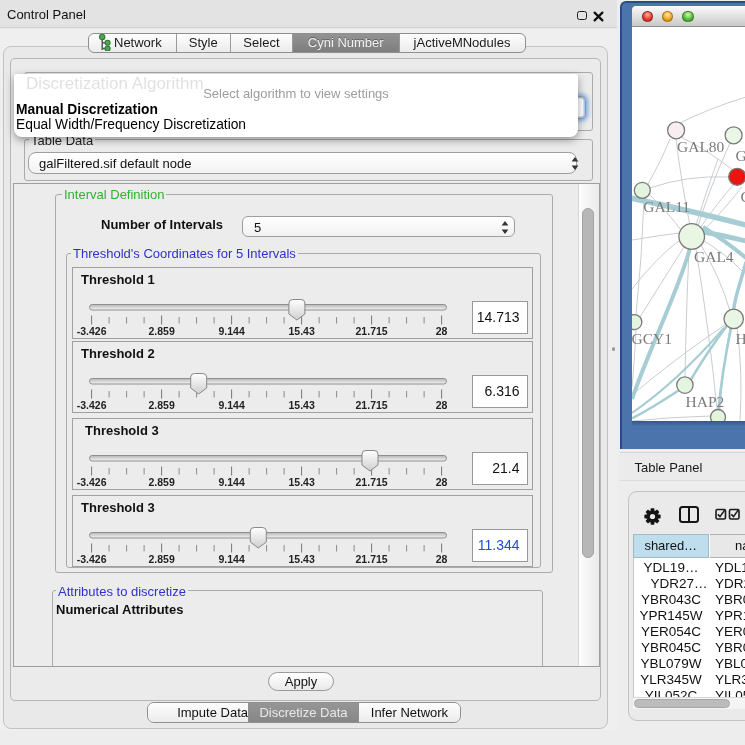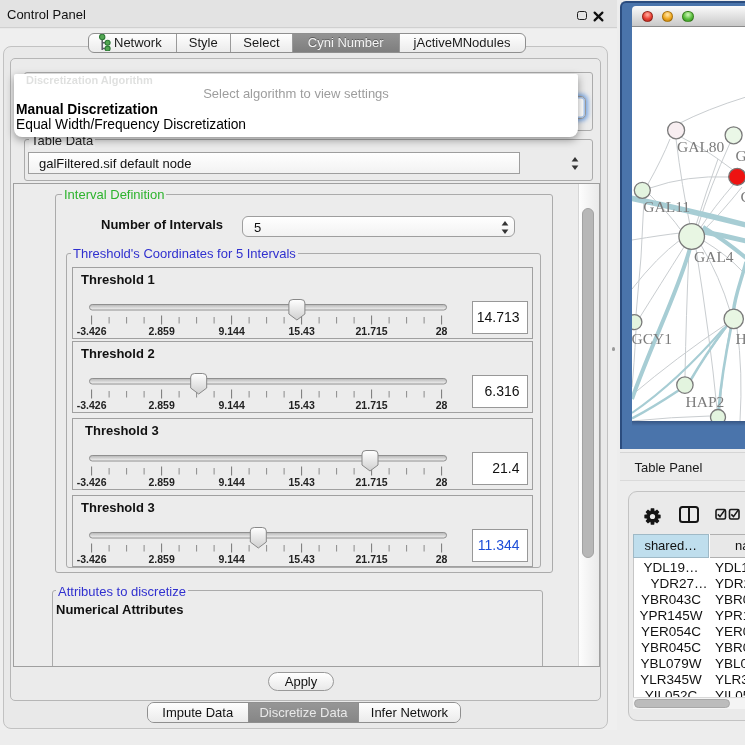--- a/index.html
+++ b/index.html
@@ -23,21 +23,21 @@
 
   <div class="abs" style="left:2.5px; top:46px; width:605px; height:683px; background:#e9e9e9; border:1px solid #c2c2c2; border-radius:8px;"></div>
 
   <div class="abs" style="left:10px; top:58px; width:591px; height:643px; background:#ebebeb; border:1px solid #b6b6b6; border-radius:5px;"></div>
 
   <div class="abs" style="left:24px; top:72px; width:569px; height:59px; border:1px solid #ababab; border-radius:3px;"></div>
   <div class="abs" style="left:30px; top:96px; width:556px; height:23px; background:#fff; border:1px solid #9a9a9a; border-radius:5px; box-shadow:0 0 4px 1.5px rgba(85,145,225,0.75), inset 0 0 0 1.5px rgba(85,145,225,0.5);"></div>
 
   <div class="abs" style="left:24px; top:139px; width:569px; height:42px; border:1px solid #ababab; border-radius:3px;"></div>
   <div class="abs" style="left:29px; top:133px; font-size:13px; color:#222; background:#efefef; padding:0 2px;">Table Data</div>
-  <div class="abs" style="left:28px; top:152px; width:492px; height:22px; background:linear-gradient(#ffffff,#f2f2f2); border:1px solid #9e9e9e; border-radius:0;">
+  <div class="abs" style="left:28px; top:152px; width:549px; height:22px; background:linear-gradient(#ffffff,#f2f2f2); border:1px solid #9e9e9e; border-radius:8px;">
     <div class="abs" style="left:10px; top:3px; font-size:13px; color:#111;">galFiltered.sif default node</div>
     <svg class="abs" style="left:540px; top:3px;" width="12" height="15" viewBox="0 0 12 15">
       <path d="M6 1 L9.4 5.4 L2.6 5.4 Z" fill="#333"></path>
       <path d="M6 14 L9.4 9.6 L2.6 9.6 Z" fill="#333"></path>
     </svg>
   </div>
 
   <div class="abs" style="left:13px; top:183px; width:587px; height:484px; border:1px solid #9f9f9f; background:#ececec;"></div>
 
   <div class="abs" style="left:578px; top:184px; width:21px; height:482px; background:linear-gradient(to right,#fdfdfd,#eaeaea); border-left:1px solid #d6d6d6;"></div>
@@ -242,40 +242,40 @@
     </div>
 
     <div class="abs" style="left:38px; top:406px; width:491px; height:90px; border:1px solid #ababab; border-radius:3px;"></div>
     <div class="abs" style="left:42px; top:400px; font-size:13px; color:#3030cf; background:#ececec; padding:0 2px;">Attributes to discretize</div>
     <div class="abs" style="left:42px; top:418px; font-size:13px; font-weight:bold; color:#111;">Numerical Attributes</div>
   </div>
 
   <div class="abs" style="left:268px; top:672px; width:66px; height:19px; background:linear-gradient(#ffffff,#e9e9e9); border:1px solid #999; border-radius:9.5px; text-align:center; font-size:13px; color:#111; line-height:17px;">Apply</div>
 
   <div class="abs" style="left:146.5px; top:701.5px; width:314.5px; height:21.5px; border:1px solid #8f8f8f; border-radius:7px; overflow:hidden; display:flex; font-size:13px; color:#111;">
-    <div style="width:101.5px; background:linear-gradient(#fefefe,#ebebeb); border-right:1px solid #8f8f8f; text-align:center; line-height:19.5px;">Impute Data</div>
+    <div style="width:101.5px; background:linear-gradient(#fefefe,#ebebeb); border-right:1px solid #8f8f8f; text-align:right; line-height:19.5px;">Impute Data</div>
     <div style="width:108.9px; background:linear-gradient(#969696,#868686); text-align:center; color:#e9e9e9; line-height:19.5px;">Discretize Data</div>
     <div style="flex:1; background:linear-gradient(#fefefe,#ebebeb); border-left:1px solid #8f8f8f; text-align:center; line-height:19.5px;">Infer Network</div>
   </div>
 
   <div class="abs" style="left:88px; top:33px; width:437.5px; height:19.5px; border:1px solid #8f8f8f; border-radius:6px; overflow:hidden; display:flex; background:linear-gradient(#fefefe,#ebebeb); z-index:5; font-size:13px; color:#1a1a1a;">
     <div style="width:87.6px; border-right:1px solid #9a9a9a; line-height:17.5px; padding-left:10px;"><svg width="12" height="17" viewBox="0 0 12 17" style="vertical-align:-4px; margin-right:3px;">
           <path d="M3.2 4 L3.2 16 M3.2 8.7 L8 8.7 M3.2 14.6 L8 14.6" stroke="#5a5a66" stroke-width="1.5" fill="none"></path>
           <circle cx="3.2" cy="3" r="2.7" fill="#53a653" stroke="#2d7a36" stroke-width="1.1"></circle>
           <circle cx="8.6" cy="8.7" r="2.5" fill="#53a653" stroke="#2d7a36" stroke-width="1.1"></circle>
           <circle cx="8.6" cy="14.6" r="2.5" fill="#53a653" stroke="#2d7a36" stroke-width="1.1"></circle>
         </svg>Network</div>
     <div style="width:54.4px; border-right:1px solid #9a9a9a; line-height:17.5px; text-align:center;">Style</div>
     <div style="width:61.9px; border-right:1px solid #9a9a9a; line-height:17.5px; text-align:center;">Select</div>
     <div style="width:105.7px; background:linear-gradient(#939393,#7e7e7e); line-height:17.5px; text-align:center; color:#f4f4f4; text-shadow:0 -1px 0 rgba(0,0,0,0.35);">Cyni Number</div>
     <div style="flex:1; border-left:1px solid #9a9a9a; line-height:17.5px; text-align:center;">jActiveMNodules</div>
   </div>
 
   <div class="abs" style="left:14px; top:74px; width:564px; height:63px; background:#ffffff; border-radius:2px 2px 8px 8px; box-shadow:0 3px 9px rgba(0,0,0,0.38); z-index:10;">
-    <div class="abs" style="left:12px; top:0px; font-size:11px; font-weight:bold; color:rgba(40,45,40,0.15);">Discretization Algorithm</div>
+    <div class="abs" style="left:12px; top:0px; font-size:17px; font-weight:normal; color:rgba(40,45,40,0.15);">Discretization Algorithm</div>
     <div class="abs" style="left:0; top:12px; width:564px; text-align:center; font-size:13px; color:#9d9d9d;">Select algorithm to view settings</div>
     <div class="abs" style="left:2px; top:27.5px; font-size:13.8px; font-weight:bold; color:#000;">Manual Discretization</div>
     <div class="abs" style="left:2px; top:42.5px; font-size:13.8px; color:#000;">Equal Width/Frequency Discretization</div>
   </div>
 </div>
 
 <div class="abs" style="left:612px; top:347px; width:3px; height:4px; background:#9a9a9a; border-radius:2px;"></div>
 
 <div class="abs" id="netwin" style="left:619.5px; top:1px; width:125.5px; height:448px; background:#4a74ab; border-left:2px solid #2b4c7e; border-top:2px solid #2b4c7e; border-radius:6px 0 0 0;">
 

